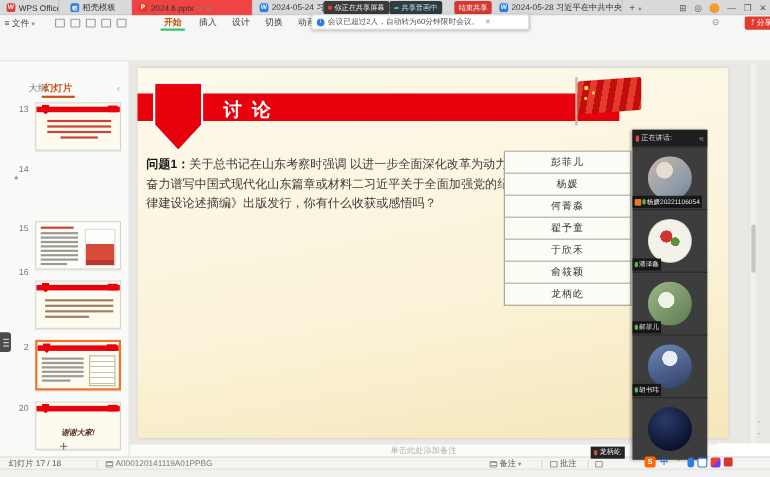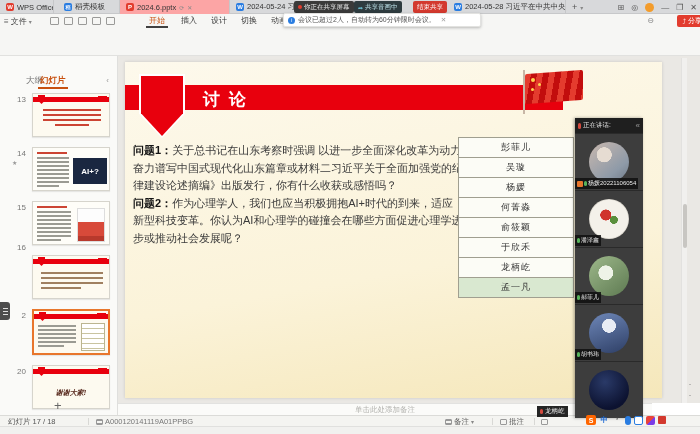--- a/index.html
+++ b/index.html
@@ -1,21 +1,21 @@
 <!DOCTYPE html>
 <html><head>
 <meta charset="utf-8">
 <style>
 *{margin:0;padding:0;box-sizing:border-box}
 html,body{width:700px;height:434px;overflow:hidden}
 body{position:relative;font-family:"Liberation Sans","DejaVu Sans",sans-serif;background:#fff;color:#333}
 
 #tabbar{position:absolute;left:0;top:0;width:700px;height:14px;background:#d8d9db;border-bottom:1px solid #c7c8ca}
 .wtab{position:absolute;top:0;height:14px;display:flex;align-items:center;gap:3px;padding:0 6px;font-size:7.5px;color:#333;border-right:1px solid #c6c7c9;white-space:nowrap;overflow:hidden}
-.wtab.active{background:#fca5a5}
+.wtab.active{background:#ef4444}
 .ic{display:inline-block;width:8px;height:8px;border-radius:2px;flex:none;position:relative}
 .ic::after{position:absolute;left:0;top:0;width:100%;height:100%;display:flex;align-items:center;justify-content:center;font-size:6px;font-weight:bold;color:#fff}
 .ic.wps{background:#e23c2e}.ic.wps::after{content:"W"}
 .ic.docer{background:#2a7de1}.ic.docer::after{content:"稻";font-size:5px}
 .ic.ppt{background:#e23c2e}.ic.ppt::after{content:"P"}
 .ic.word{background:#2a7de1}.ic.word::after{content:"W"}
 .tclose::after{content:"✕";font-size:6px;color:#888}
 .tpin::after{content:"⟳";font-size:6px;color:#888}
 .caret::after{content:"▾";font-size:6px;color:#888}
 .chip{position:absolute;top:1px;height:12px;display:flex;align-items:center;gap:2px;font-size:6.5px;padding:0 4px;border-radius:2px;z-index:30;white-space:nowrap}
@@ -24,21 +24,21 @@
 #chip-audio{left:354px;background:#2e3b3f;color:#bfe3ea}
 #chip-audio .arr::after{content:"➦";color:#6cc3d5;font-size:6px}
 #chip-stop{left:413px;background:#d3392e;color:#fff}
 #wincontrols{position:absolute;right:3px;top:0;height:14px;display:flex;align-items:center;gap:7px;font-size:8px;color:#555}
 #wincontrols .avatar{width:9px;height:9px;border-radius:50%;background:#f39c2b}
 
 #menubar{position:absolute;left:0;top:14px;width:700px;height:14px;background:#f6f6f4}
 #filebtn{position:absolute;left:4px;top:0;height:14px;display:flex;align-items:center;gap:2px;font-size:8px;color:#444}
 .qicon{position:absolute;top:3px;width:9px;height:8px;border:1px solid #9a9a98;border-radius:1px}
 .mtab{position:absolute;top:0;height:14px;line-height:14px;font-size:8px;color:#3a3a3a;padding:0 3px}
-.mtab.active{color:#c8500f;font-weight:normal;border-bottom:2px solid #404040}
+.mtab.active{color:#c8500f;font-weight:bold;border-bottom:2px solid #22c55e}
 #searchic{position:absolute;left:432px;top:3px;width:7px;height:7px;border:1px solid #888;border-radius:50%}
 #searchic::after{content:"";position:absolute;left:6px;top:6px;width:3px;height:1px;background:#888;transform:rotate(45deg)}
 #sharepill{position:absolute;right:-8px;top:1px;height:12px;background:#e23c2e;color:#fff;font-size:7px;display:flex;align-items:center;gap:2px;padding:0 6px;border-radius:2px}
 #minuszoom{position:absolute;right:46px;top:2px;font-size:8px;color:#888}
 #toast{position:absolute;left:283px;top:13px;width:198px;height:14px;background:#fff;border:1px solid #e2e2e0;border-radius:2px;box-shadow:0 1px 3px rgba(0,0,0,.25);display:flex;align-items:center;gap:3px;padding:0 4px;font-size:7px;color:#555;z-index:40;white-space:nowrap}
 #toast .info{width:7px;height:7px;border-radius:50%;background:#2a7de1;color:#fff;font-size:5px;display:flex;align-items:center;justify-content:center;flex:none}
 #toast .tx{font-size:6.5px;color:#999;margin-left:2px}
 
 #ribbon{position:absolute;left:0;top:28px;width:700px;height:28px;background:#f6f6f4;border-bottom:1px solid #e1e1df}
 .vsep{position:absolute;top:31px;height:21px;width:1px;background:#e4e4e2}
@@ -336,46 +336,42 @@
   <div id="slidetitle">讨论</div>
   <div id="flag">
     <div class="pole"></div>
       <div class="cloth"></div>
     <div class="st" style="left:8px;top:8px"></div>
       <div class="st" style="left:15px;top:13px;width:3px;height:3px"></div>
       <div class="st" style="left:8px;top:18px;width:3px;height:3px"></div>
   </div>
   <div id="questions">
     <p class="q"><b>问题1：</b><span>关于总书记在山东考察时强调 以进一步全面深化改革为动力 奋力谱写中国式现代化山东篇章或材料二习近平关于全面加强党的纪律建设论述摘编》出版发行，你有什么收获或感悟吗？</span></p>
-    <p class="q"><b>问题2：</b><span>作为心理学人，我们也应当积极拥抱AI+时代的到来，适应新型科技变革。你认为AI和心理学的碰撞会在哪些方面促进心理学进步或推动社会发展呢？</span></p>
   </div>
   <div id="nametable">
     <div class="trow">
         <span>彭菲儿</span>
       </div>
     <div class="trow">
-        <span>吴璇</span>
-      </div>
-    <div class="trow">
         <span>杨媛</span>
       </div>
     <div class="trow">
         <span>何菁淼</span>
       </div>
     <div class="trow">
+        <span>翟予童</span>
+      </div>
+    <div class="trow">
+        <span>于欣禾</span>
+      </div>
+    <div class="trow">
         <span>俞筱颖</span>
       </div>
     <div class="trow">
-        <span>于欣禾</span>
-      </div>
-    <div class="trow">
         <span>龙柄屹</span>
-      </div>
-    <div class="trow hl">
-        <span>孟一凡</span>
       </div>
   </div>
 </div>
 <div id="vscroll">
     <div class="hnd"></div>
   </div>
 <div class="zarr" style="top:383px">ˆ</div>
 <div class="zarr" style="top:394px">ˇ</div>
 
 <div id="slidepanel">
@@ -389,32 +385,20 @@
       <div class="mshield"></div>
       <div class="mflag"></div>
     <div class="mline" style="left:10px;top:15px;width:58px"></div>
     <div class="mline" style="left:10px;top:20px;width:58px"></div>
     <div class="mline" style="left:10px;top:25px;width:58px"></div>
     <div class="mline" style="left:22px;top:30px;width:34px"></div>
   </div>
 
   <div class="thumbnum" style="top:93px">14</div>
   <div class="star14" style="top:103px">★</div>
-  <div class="thumb" style="top:91px;background:#fefdf8">
-    <div class="mline" style="left:4px;top:4px;width:30px;height:2px"></div>
-    <div class="gline" style="left:4px;top:9px;width:32px"></div>
-      <div class="gline" style="left:4px;top:13px;width:32px"></div>
-    <div class="gline" style="left:4px;top:17px;width:32px"></div>
-      <div class="gline" style="left:4px;top:21px;width:32px"></div>
-    <div class="gline" style="left:4px;top:25px;width:32px"></div>
-      <div class="gline" style="left:4px;top:29px;width:32px"></div>
-    <div class="gline" style="left:4px;top:33px;width:32px"></div>
-      <div class="gline" style="left:4px;top:37px;width:22px"></div>
-    <div style="position:absolute;left:40px;top:10px;width:34px;height:26px;background:#1a2740;color:#fff;font-size:8px;font-weight:bold;display:flex;align-items:center;justify-content:center">AI+?</div>
-  </div>
 
   <div class="thumbnum" style="top:147px">15</div>
   <div class="thumb" style="top:145px;background:#fefdf8">
     <div class="mline" style="left:4px;top:4px;width:30px;height:2px"></div>
     <div class="gline" style="left:4px;top:9px;width:34px"></div>
       <div class="gline" style="left:4px;top:13px;width:34px"></div>
     <div class="gline" style="left:4px;top:17px;width:34px"></div>
       <div class="gline" style="left:4px;top:21px;width:34px"></div>
     <div class="gline" style="left:4px;top:25px;width:34px"></div>
       <div class="gline" style="left:4px;top:29px;width:34px"></div>

